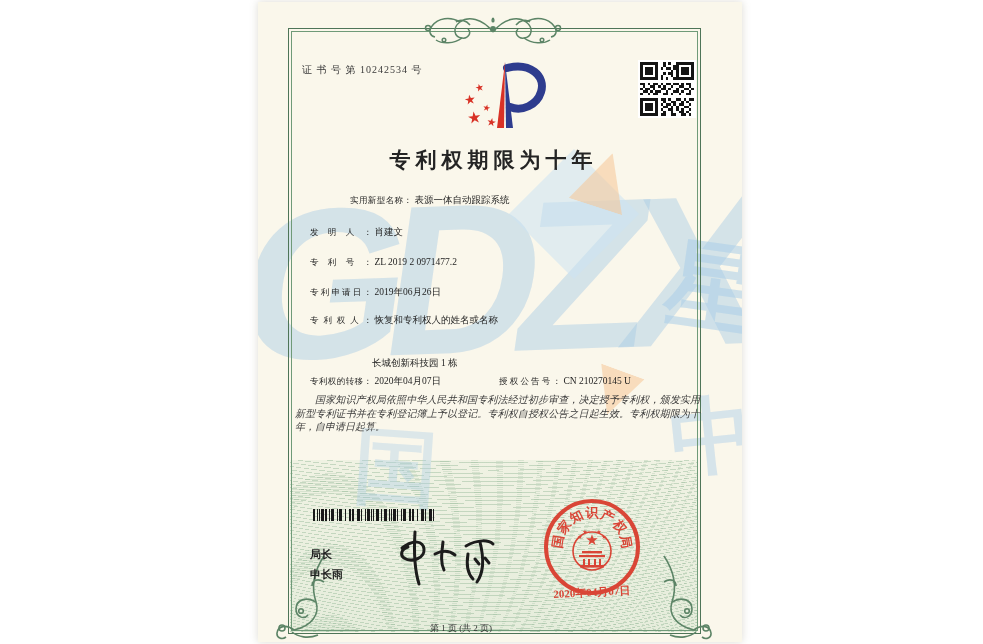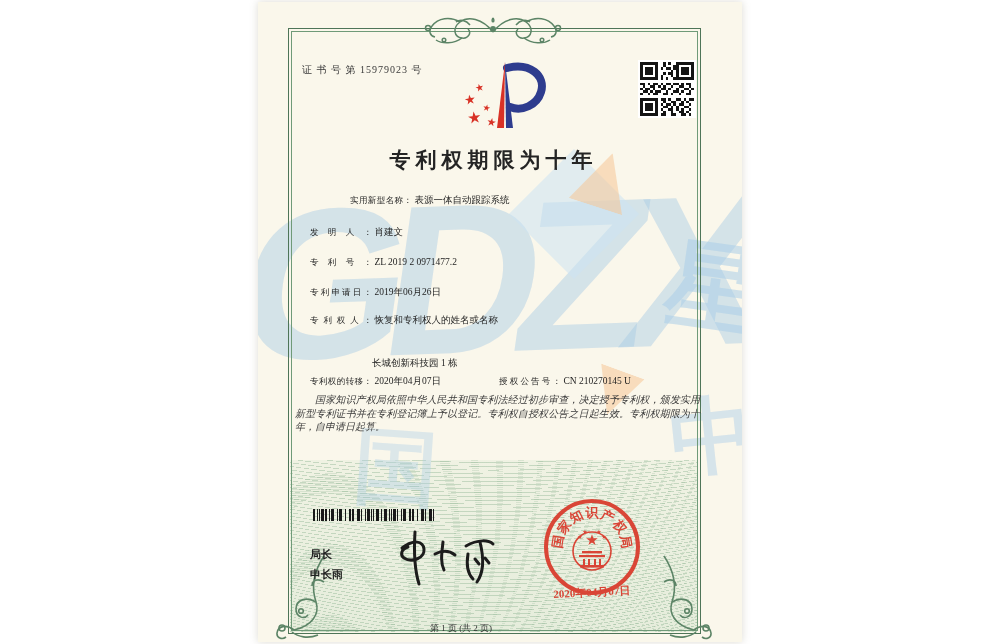--- a/index.html
+++ b/index.html
@@ -104,21 +104,21 @@
         <path d="M54 28 C48 24 42 26 42 32"></path>
         <path d="M22 78 C28 83 38 85 48 81"></path>
         <circle cx="12" cy="74" r="3"></circle>
         <circle cx="31" cy="57" r="2.3"></circle>
       </g>
     </svg>
     <svg class="abs orn" style="left:402px;top:552px;" width="58" height="86" viewBox="0 0 58 86">
       <use href="#cfl" transform="translate(58,0) scale(-1,1)"></use>
     </svg>
 
-    <div class="abs ct certno">证 书 号 第 15979023 号</div>
+    <div class="abs ct certno">证 书 号 第 10242534 号</div>
 
     <svg class="abs ct logo" width="92" height="74" viewBox="0 0 92 74">
       <path d="M47 10 C70 4 86 18 81 34 C77 47 62 54 50 49" fill="none" stroke="#2e3c8e" stroke-width="8" stroke-linecap="round"></path>
       <polygon points="45,4 37,70 44,70" fill="#d83226"></polygon>
       <polygon points="45,4 46,70 53,70" fill="#2e3c8e"></polygon>
       <text x="16" y="34" font-size="10" fill="#d83226" transform="rotate(-14 16 34)">★</text>
       <text x="5" y="47" font-size="13" fill="#d83226" transform="rotate(-10 5 47)">★</text>
       <text x="22" y="52" font-size="9" fill="#d83226" transform="rotate(12 22 52)">★</text>
       <text x="8" y="66" font-size="16" fill="#d83226" transform="rotate(-8 8 66)">★</text>
       <text x="26" y="67" font-size="11" fill="#d83226" transform="rotate(10 26 67)">★</text>

